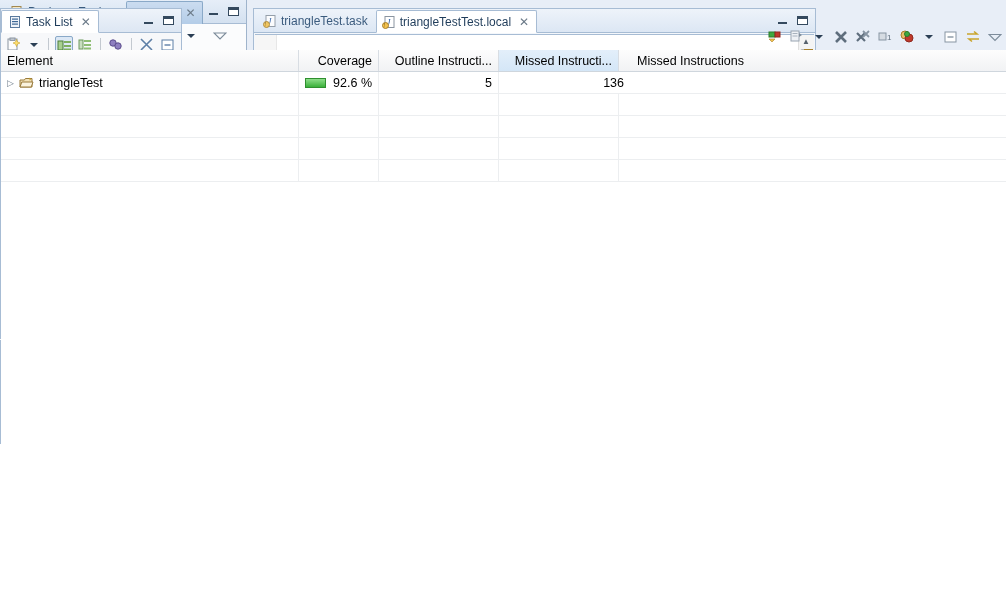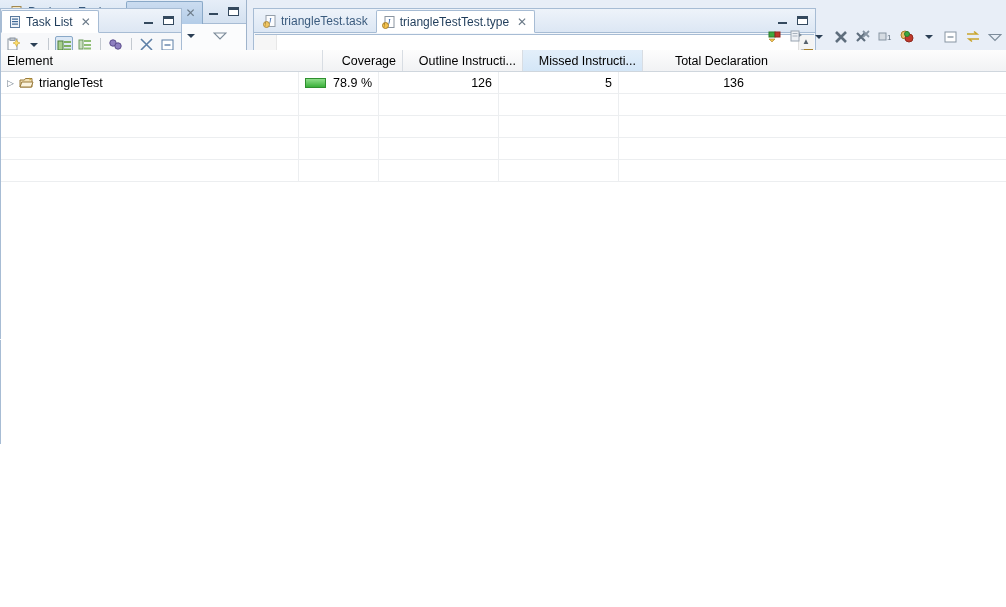--- a/index.html
+++ b/index.html
@@ -364,21 +364,21 @@
       </div>
       <div class="tab active">
         <span class="tab-ico">
           <svg width="14" height="14" viewBox="0 0 14 14">
               <rect x="3" y="1.5" width="9" height="11" fill="#fff" stroke="#8a94a0"></rect>
               <text x="4.5" y="10" font-size="9" fill="#2b5fa8" font-family="Liberation Serif" font-style="italic">J</text>
               <circle cx="3.5" cy="10.5" r="3" fill="#f2c14e" stroke="#a8802a"></circle>
               <text x="2" y="12.4" font-size="5" fill="#6b4e12" font-family="Liberation Sans">!</text>
             </svg>
         </span>
-        <span>triangleTestTest.type</span>
+        <span>triangleTestTest.local</span>
         <span class="tab-close">✕</span>
       </div>
       <div class="winbtns">
         <div class="wbtn">
             <div class="min"></div>
           </div>
         <div class="wbtn">
             <div class="max"></div>
           </div>
       </div>
@@ -831,56 +831,55 @@
           </svg></span>
       <span class="tbtn" style="display:flex;align-items:center;justify-content:center;">
         <svg width="14" height="9" viewBox="0 0 14 9">
             <path d="M1 1.5h12l-6 6z" fill="none" stroke="#7d8c9b" stroke-width="1.2"></path>
           </svg>
         </span>
     </div>
 
     <div id="cov-table">
       <div class="colhdr">
-        <div class="c" style="width:322px;">
+        <div class="c" style="width:298px;">
           <span>Element</span>
         </div>
         <div class="c r" style="width:80px;">
           <span>Coverage</span>
         </div>
         <div class="c r" style="width:120px;">
           <span>Outline Instructi...</span>
         </div>
         <div class="c r sorted" style="width:120px;">
           <span>Missed Instructi...</span>
         </div>
         <div class="c r" style="width:131px;border-right:none;">
-          <span>Total Declaration</span>
+          <span>Missed Instructions</span>
         </div>
       </div>
 
       <div class="crow">
         <div class="c" style="width:298px;">
           <span style="color:#6e7c8a;font-size:9px;margin-right:5px;">▷</span>
           <span style="margin-right:5px;display:flex;">
             <svg width="15" height="14" viewBox="0 0 15 14">
                 <path d="M1 4h4.4l1-1.5h6.6v8.5H1z" fill="#f3e2b8" stroke="#9a7b3a"></path>
                 <path d="M1 11l1.8-5h11.2l-1.8 5z" fill="#fbf3de" stroke="#9a7b3a"></path>
                 <path d="M10.5 1.5v3l1.6-1z" fill="#c9a52c"></path>
               </svg>
           </span>
           <span>triangleTest</span>
         </div>
         <div class="c r" style="width:80px;">
           <span class="covbar-wrap">
             <span class="covbar"></span>
-            <span>78.9 %</span>
+            <span>92.6 %</span>
           </span>
         </div>
-        <div class="c r" style="width:120px;">126</div>
         <div class="c r" style="width:120px;">5</div>
         <div class="c r" style="width:131px;border-right:none;">136</div>
       </div>
 
       <div class="crow">
         <div class="c" style="width:298px;"></div>
         <div class="c" style="width:80px;"></div>
         <div class="c" style="width:120px;"></div>
         <div class="c" style="width:120px;"></div>
         <div class="c" style="width:131px;border-right:none;"></div>

